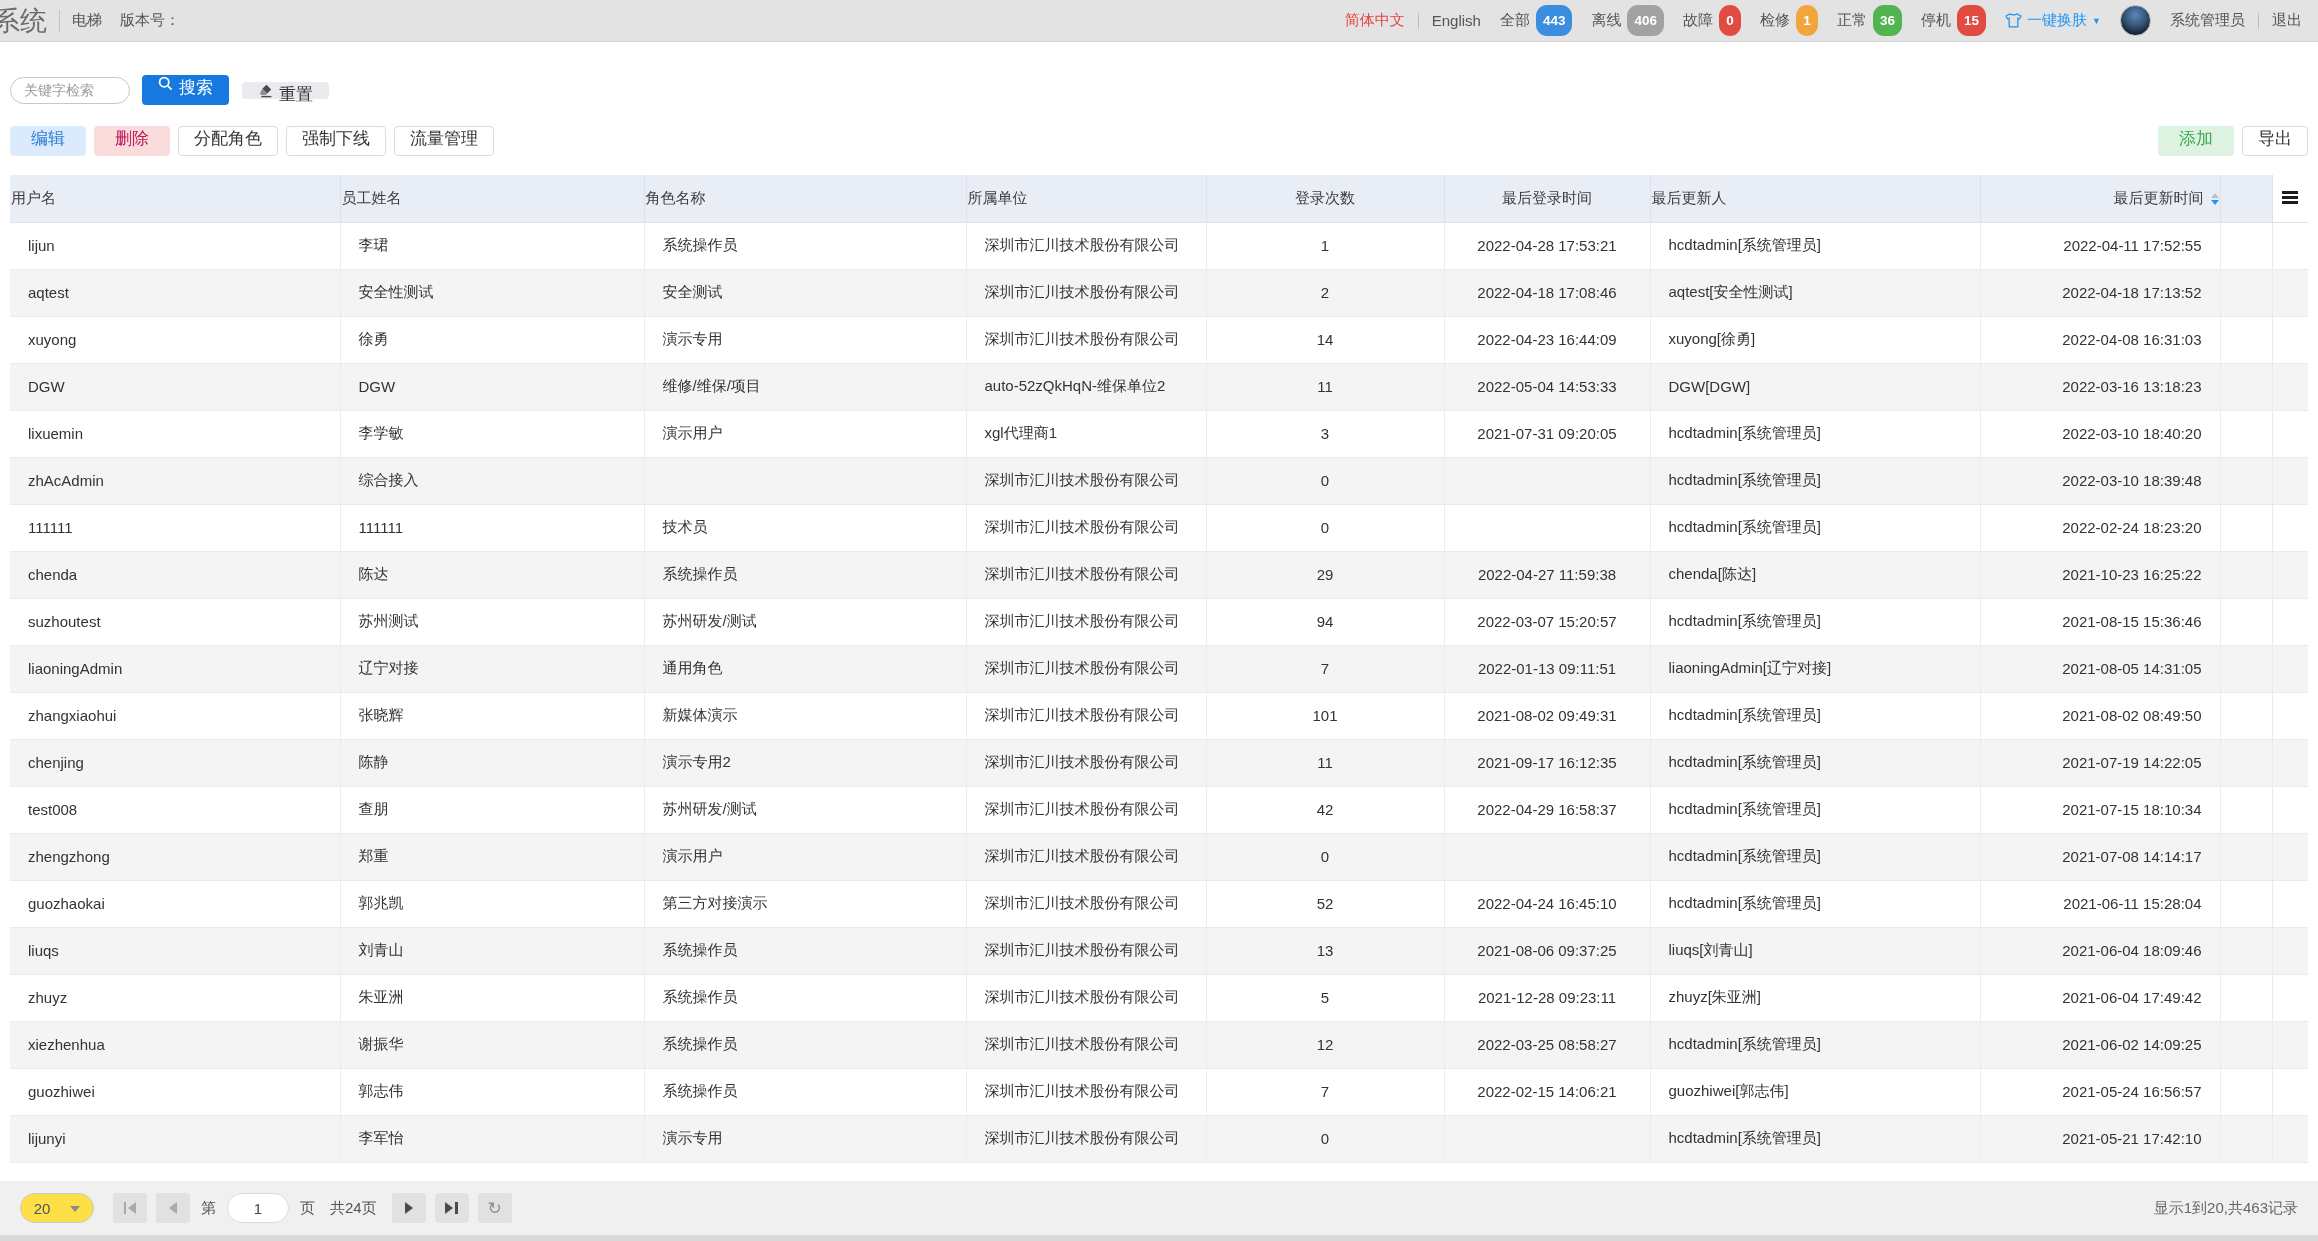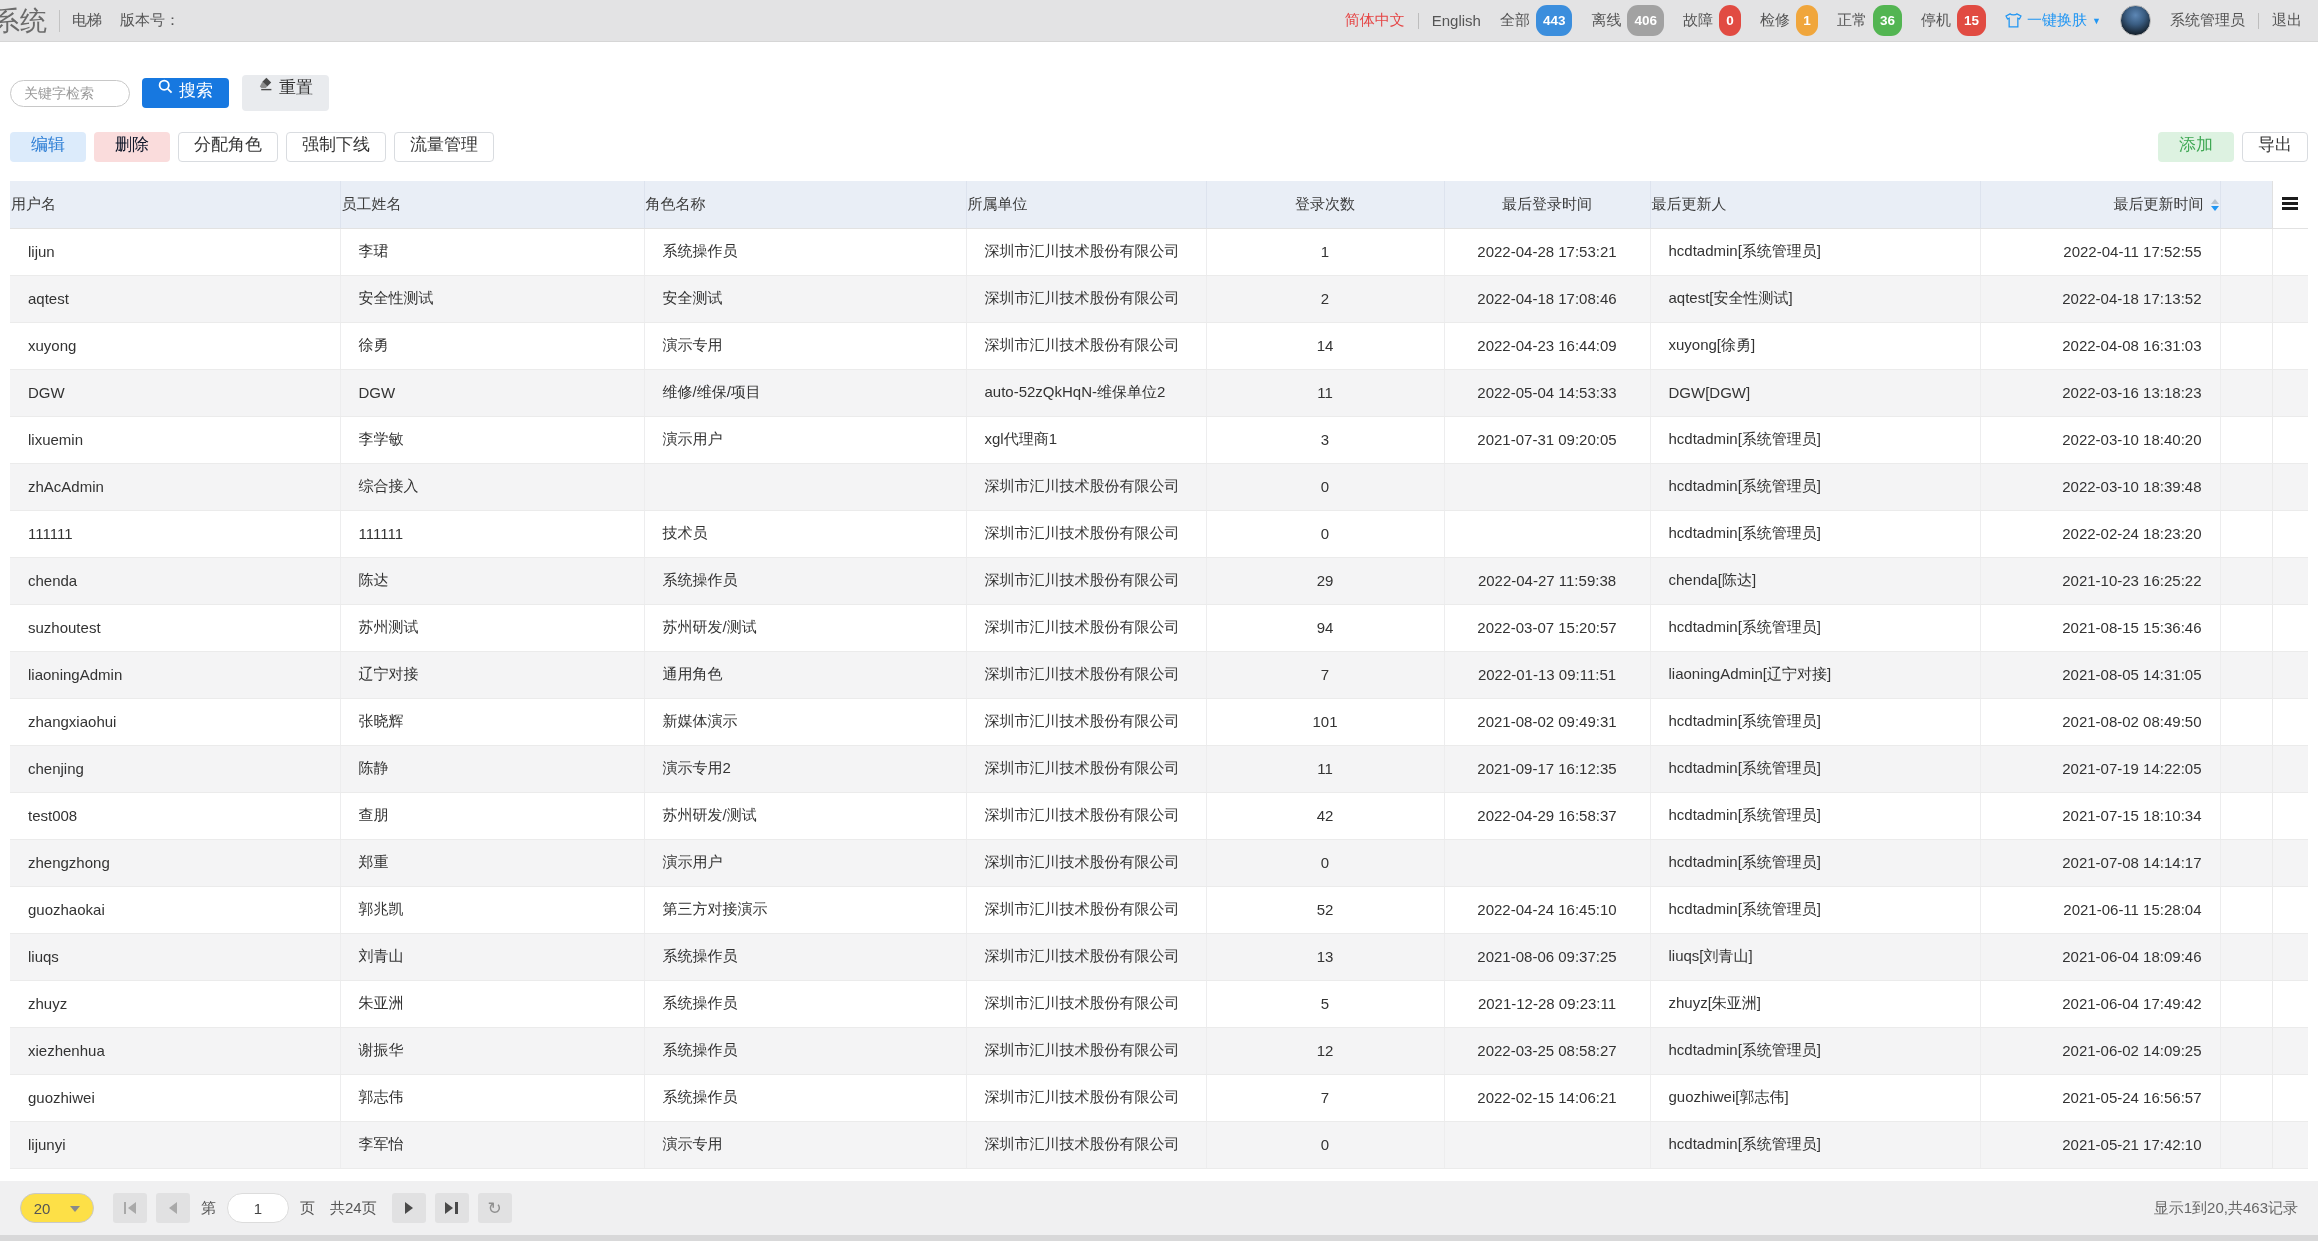--- a/index.html
+++ b/index.html
@@ -46,27 +46,27 @@
   .search-input {
     width: 120px; height: 27px; border: 1px solid #c8c8c8; border-radius: 14px;
     padding: 0 13px; font-size: 14px; color: #333; outline: none;
     font-family: inherit;
   }
   .search-input::placeholder { color: #9a9a9a; }
   .btn { display: inline-flex; justify-content: center; gap: 6px;
          border-radius: 4px; font-size: 17px; cursor: pointer; border: 1px solid transparent;
          font-family: inherit; }
   .btn-search { margin-left: 12px; height: 30px; padding: 0 15px; background: #1778e0; color: #fff; }
-  .btn-reset  { margin-left: 13px; height: 36px; padding: 0 15px; background: #e9ebee; color: #333; }
+  .btn-reset  { margin-left: 13px; height: 17px; padding: 0 15px; background: #e9ebee; color: #333; }
 
   .toolbar { margin-top: 21px; display: flex; align-items: center; justify-content: space-between; }
   .toolbar-left, .toolbar-right { display: flex; align-items: center; gap: 8px; }
   .btn-plain { height: 30px; padding: 0 15px; background: #fff; border: 1px solid #d9dce0; color: #333; }
   .btn-edit   { height: 30px; padding: 0 20px; background: #dcebfb; color: #2a7cd4; }
-  .btn-delete { height: 30px; padding: 0 20px; background: #fadcdc; color: #0f172a; }
+  .btn-delete { height: 30px; padding: 0 20px; background: #fadcdc; color: #be185d; }
   .btn-add    { height: 30px; padding: 0 20px; background: #ddf2e1; color: #3fa854; }
 
   
   table { border-collapse: collapse; table-layout: fixed; width: 2298px; margin-top: 19px; font-size: 15px; }
   th, td { overflow: hidden; white-space: nowrap; text-overflow: ellipsis; }
   thead th {
     background: #e9eef6; height: 47px; font-weight: normal; color: #3c3c3c;
     text-align: left; padding: 0 1px; border-right: 1px solid #dde3ee;
     border-bottom: 1px solid #e2e2e2; cursor: pointer;
   }

